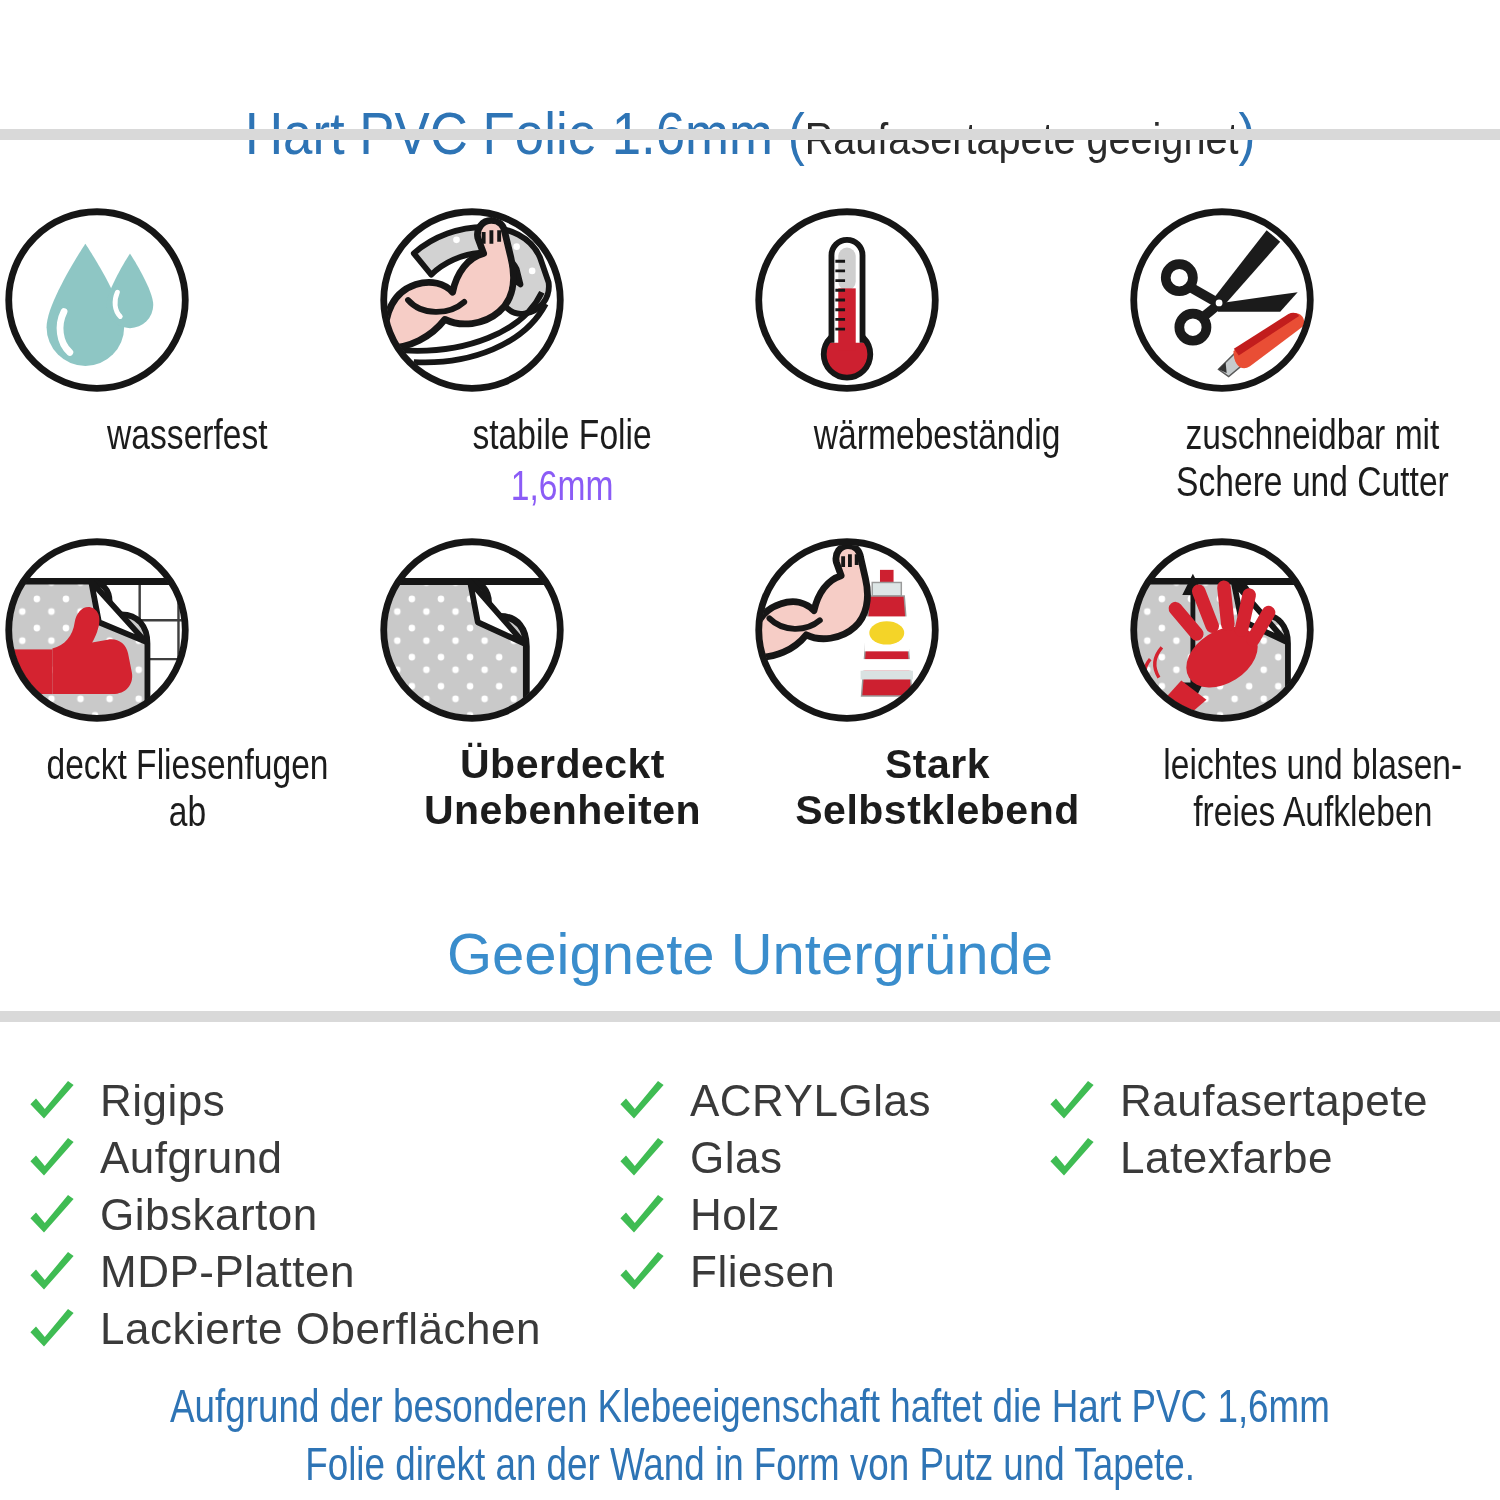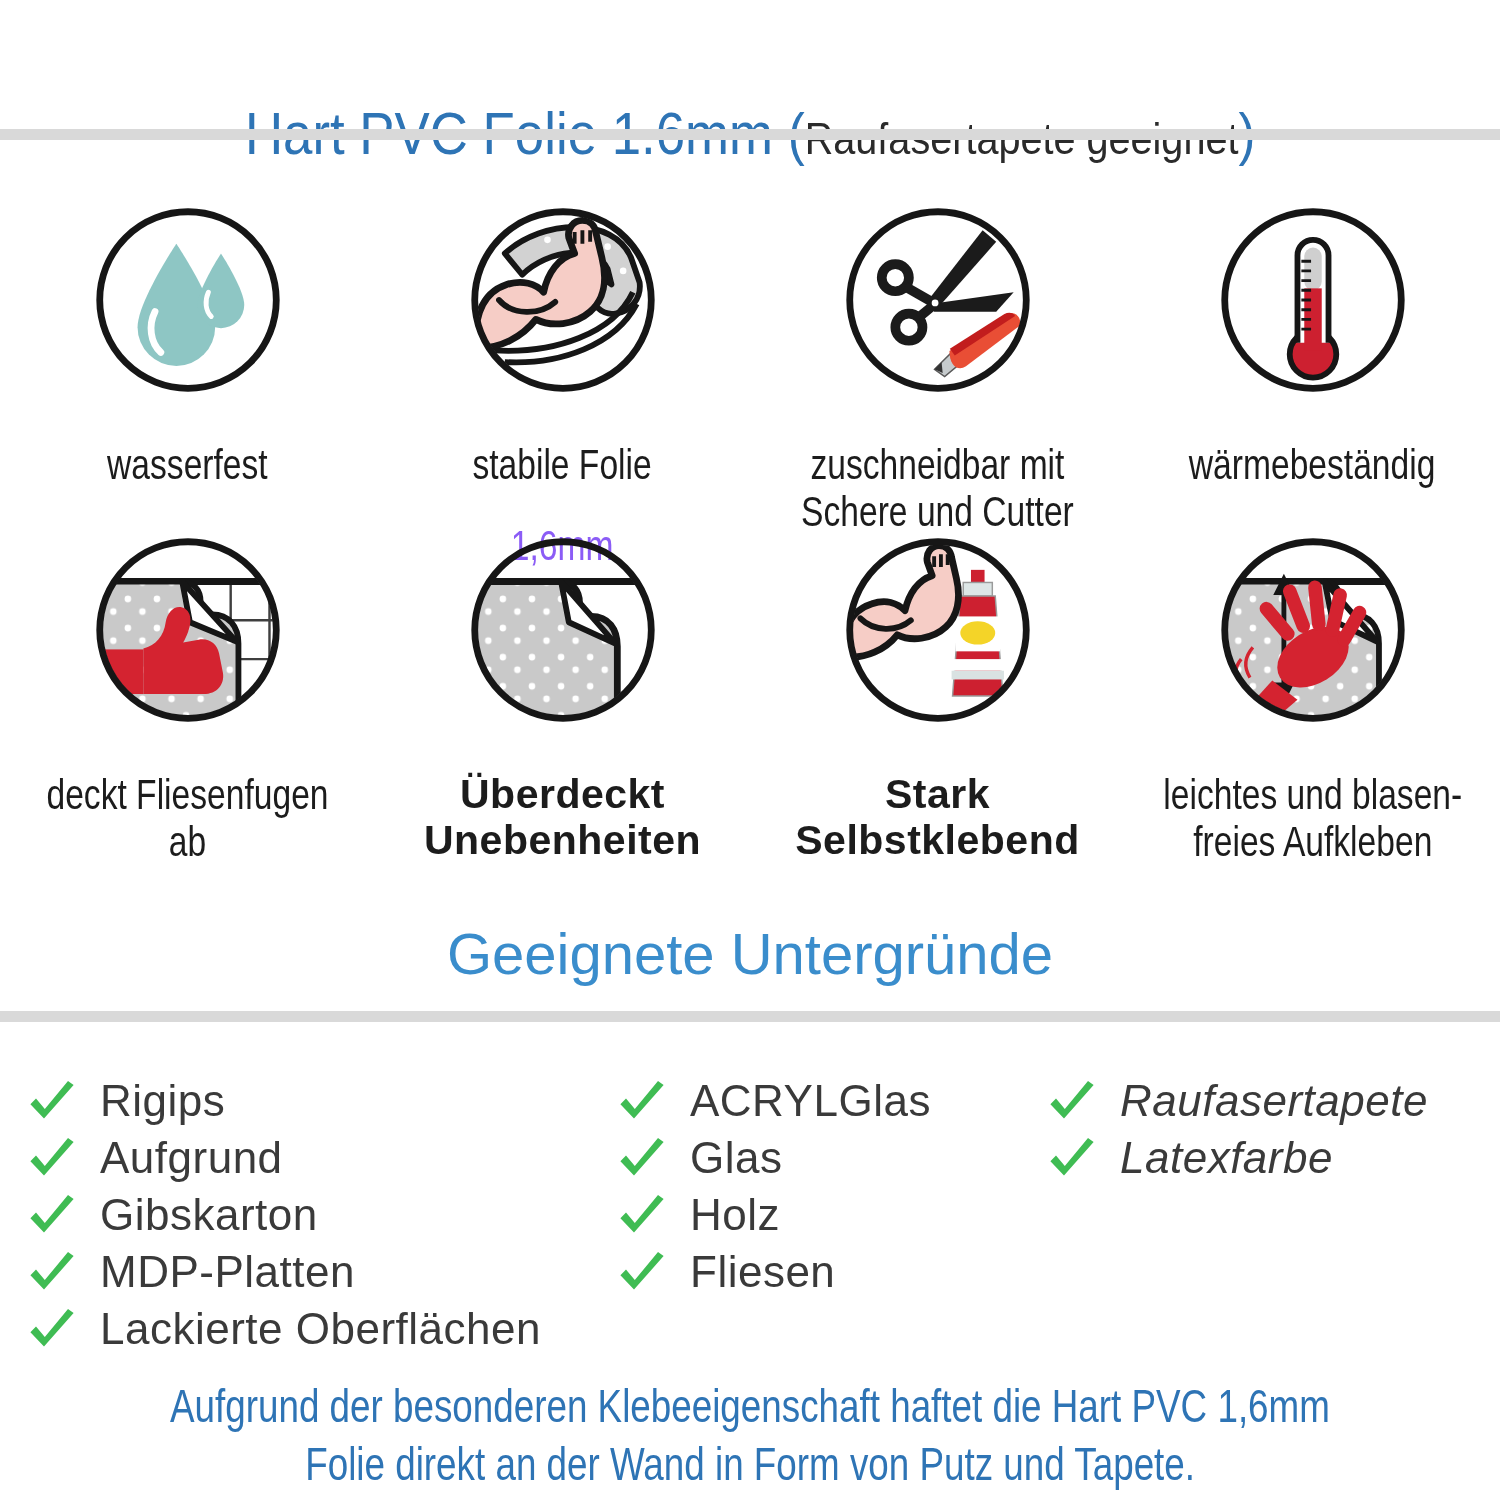--- a/index.html
+++ b/index.html
@@ -18,34 +18,34 @@
 
   .divider{position:absolute;left:0;width:100%;height:11px;background:#d9d9d9;}
   .divider.d1{top:129px;}
   .divider.d2{top:1011px;}
 
   
   .feat-row{position:absolute;left:0;width:100%;display:grid;
             grid-template-columns:repeat(4,1fr);justify-items:center;}
   .feat-row.r1{top:203px;}
   .feat-row.r2{top:533px;}
-  .feature{display:flex;flex-direction:column;align-items:center;width:100%;gap:30px;}
+  .feature{display:flex;flex-direction:column;width:100%;}
   .icon-svg{width:194px;height:194px;display:block;}
   .feature-label{margin-top:14px;font-size:42px;color:#1c1c1c;text-align:center;line-height:1.13;}
   .feature-label.strong{font-weight:bold;font-size:41px;letter-spacing:0.5px;
                         white-space:pre-line;font-family:"Liberation Sans",sans-serif;}
   .feature-note{font-size:42px;color:#8b5cf6;margin-top:4px;text-align:center;}
 
   
   .section-title{position:absolute;top:920px;left:0;width:100%;text-align:center;
                  font-size:58px;color:#3a8dcc;}
 
   
   .col{position:absolute;top:1060px;display:flex;flex-direction:column;margin-top:12px;}
-  .col.c1{left:28px;} .col.c2{left:618px;} .col.c3{left:1048px;font-style:italic;}
+  .col.c1{left:28px;} .col.c2{left:618px;} .col.c3{left:1048px;}
   .check-item{display:flex;align-items:center;height:57px;}
   .check-item svg{width:48px;height:42px;margin-right:24px;flex:0 0 auto;}
   .check-label{font-size:44px;color:#3a3a3a;letter-spacing:0.5px;white-space:nowrap;}
 
   
   .footer{position:absolute;top:1378px;left:0;width:100%;text-align:center;
           color:#2e74b5;font-size:46px;line-height:1.25;}
 </style>
 </head>
 <body>
@@ -99,20 +99,34 @@
           <path d="M172,92 C152,134 92,156 28,152" fill="none" stroke="#161616" stroke-width="6"></path>
           <path d="M176,104 C154,146 98,167 40,164" fill="none" stroke="#161616" stroke-width="6"></path>
           <path d="M10,150 C8,115 18,92 42,84 C58,79 72,83 80,92 C84,72 96,56 112,52 L106,36 C104,26 111,18 120,18 C128,18 133,23 134,31 L140,56 C146,80 142,100 128,112 C112,126 88,128 72,120 C58,138 36,150 10,150 Z" fill="#f6cdc6" stroke="#161616" stroke-width="7" stroke-linejoin="round"></path>
           <path d="M112,30 v12 M120,28 v14 M128,28 v12" stroke="#161616" stroke-width="4"></path>
           <path d="M34,100 C48,116 76,116 92,102" fill="none" stroke="#161616" stroke-width="6" stroke-linecap="round"></path>
         </g>
         <circle cx="100" cy="100" r="91" fill="none" stroke="#161616" stroke-width="7"></circle>
       </svg>
       <div class="feature-label"><span class="cond">stabile Folie</span></div>
       <div class="feature-note"><span class="cond">1,6mm</span></div>
+    </div>
+
+    <div class="feature">
+      <svg class="icon-svg" viewBox="0 0 200 200">
+        <g clip-path="url(#circleclip)">
+          <circle cx="100" cy="156" r="24" fill="#cd2030" stroke="#161616" stroke-width="6"></circle>
+          <path d="M84,144 L84,54 A16 16 0 0 1 116,54 L116,144" fill="#ffffff" stroke="#161616" stroke-width="6"></path>
+          <rect x="91" y="46" width="18" height="44" rx="9" fill="#cfcfcf"></rect>
+          <rect x="91" y="88" width="18" height="64" fill="#cd2030"></rect>
+          <path d="M88,60 h10 M88,70 h10 M88,80 h10 M88,90 h10 M88,100 h10 M88,110 h10 M88,120 h10 M88,130 h10" stroke="#161616" stroke-width="3"></path>
+        </g>
+        <circle cx="100" cy="100" r="91" fill="none" stroke="#161616" stroke-width="7"></circle>
+      </svg>
+      <div class="feature-label"><span class="cond">wärmebeständig</span></div>
     </div>
 
     <div class="feature">
       <svg class="icon-svg" viewBox="0 0 200 200">
         <g clip-path="url(#circleclip)">
           <path d="M90,100 L146,28 L160,40 L100,108 Z" fill="#1b1b1b"></path>
           <path d="M92,104 L178,92 L160,112 L96,112 Z" fill="#1b1b1b"></path>
           <circle cx="56" cy="77" r="14" fill="none" stroke="#1b1b1b" stroke-width="10"></circle>
           <circle cx="70" cy="128" r="14" fill="none" stroke="#1b1b1b" stroke-width="10"></circle>
           <path d="M66,86 L94,102" stroke="#1b1b1b" stroke-width="10"></path>
@@ -122,34 +136,20 @@
             <path d="M92,160 L114,148 L118,162 L100,170 Z" fill="#c6cbcd" stroke="#5a5a5a" stroke-width="1.5"></path>
             <path d="M92,160 L101,155 L99,166 Z" fill="#333333"></path>
             <path d="M112,146 L176,126 C187,123 194,132 189,141 L124,166 C114,169 108,160 112,146 Z" fill="#e94e35"></path>
             <path d="M113,144 L177,125 C182,124 186,126 187,130 L116,152 Z" fill="#c21d1d"></path>
           </g>
         </g>
         <circle cx="100" cy="100" r="91" fill="none" stroke="#161616" stroke-width="7"></circle>
       </svg>
       <div class="feature-label"><span class="cond">zuschneidbar mit
 Schere und Cutter</span></div>
-    </div>
-
-    <div class="feature">
-      <svg class="icon-svg" viewBox="0 0 200 200">
-        <g clip-path="url(#circleclip)">
-          <circle cx="100" cy="156" r="24" fill="#cd2030" stroke="#161616" stroke-width="6"></circle>
-          <path d="M84,144 L84,54 A16 16 0 0 1 116,54 L116,144" fill="#ffffff" stroke="#161616" stroke-width="6"></path>
-          <rect x="91" y="46" width="18" height="44" rx="9" fill="#cfcfcf"></rect>
-          <rect x="91" y="88" width="18" height="64" fill="#cd2030"></rect>
-          <path d="M88,60 h10 M88,70 h10 M88,80 h10 M88,90 h10 M88,100 h10 M88,110 h10 M88,120 h10 M88,130 h10" stroke="#161616" stroke-width="3"></path>
-        </g>
-        <circle cx="100" cy="100" r="91" fill="none" stroke="#161616" stroke-width="7"></circle>
-      </svg>
-      <div class="feature-label"><span class="cond">wärmebeständig</span></div>
     </div>
   </div>
 
   <div class="feat-row r2">
 
     <div class="feature">
       <svg class="icon-svg" viewBox="0 0 200 200">
         <g clip-path="url(#circleclip)">
           <g stroke="#3f3f3f" stroke-width="2.5">
             <path d="M64,50 V200 M104,50 V200 M144,50 V200 M184,50 V200"></path>

